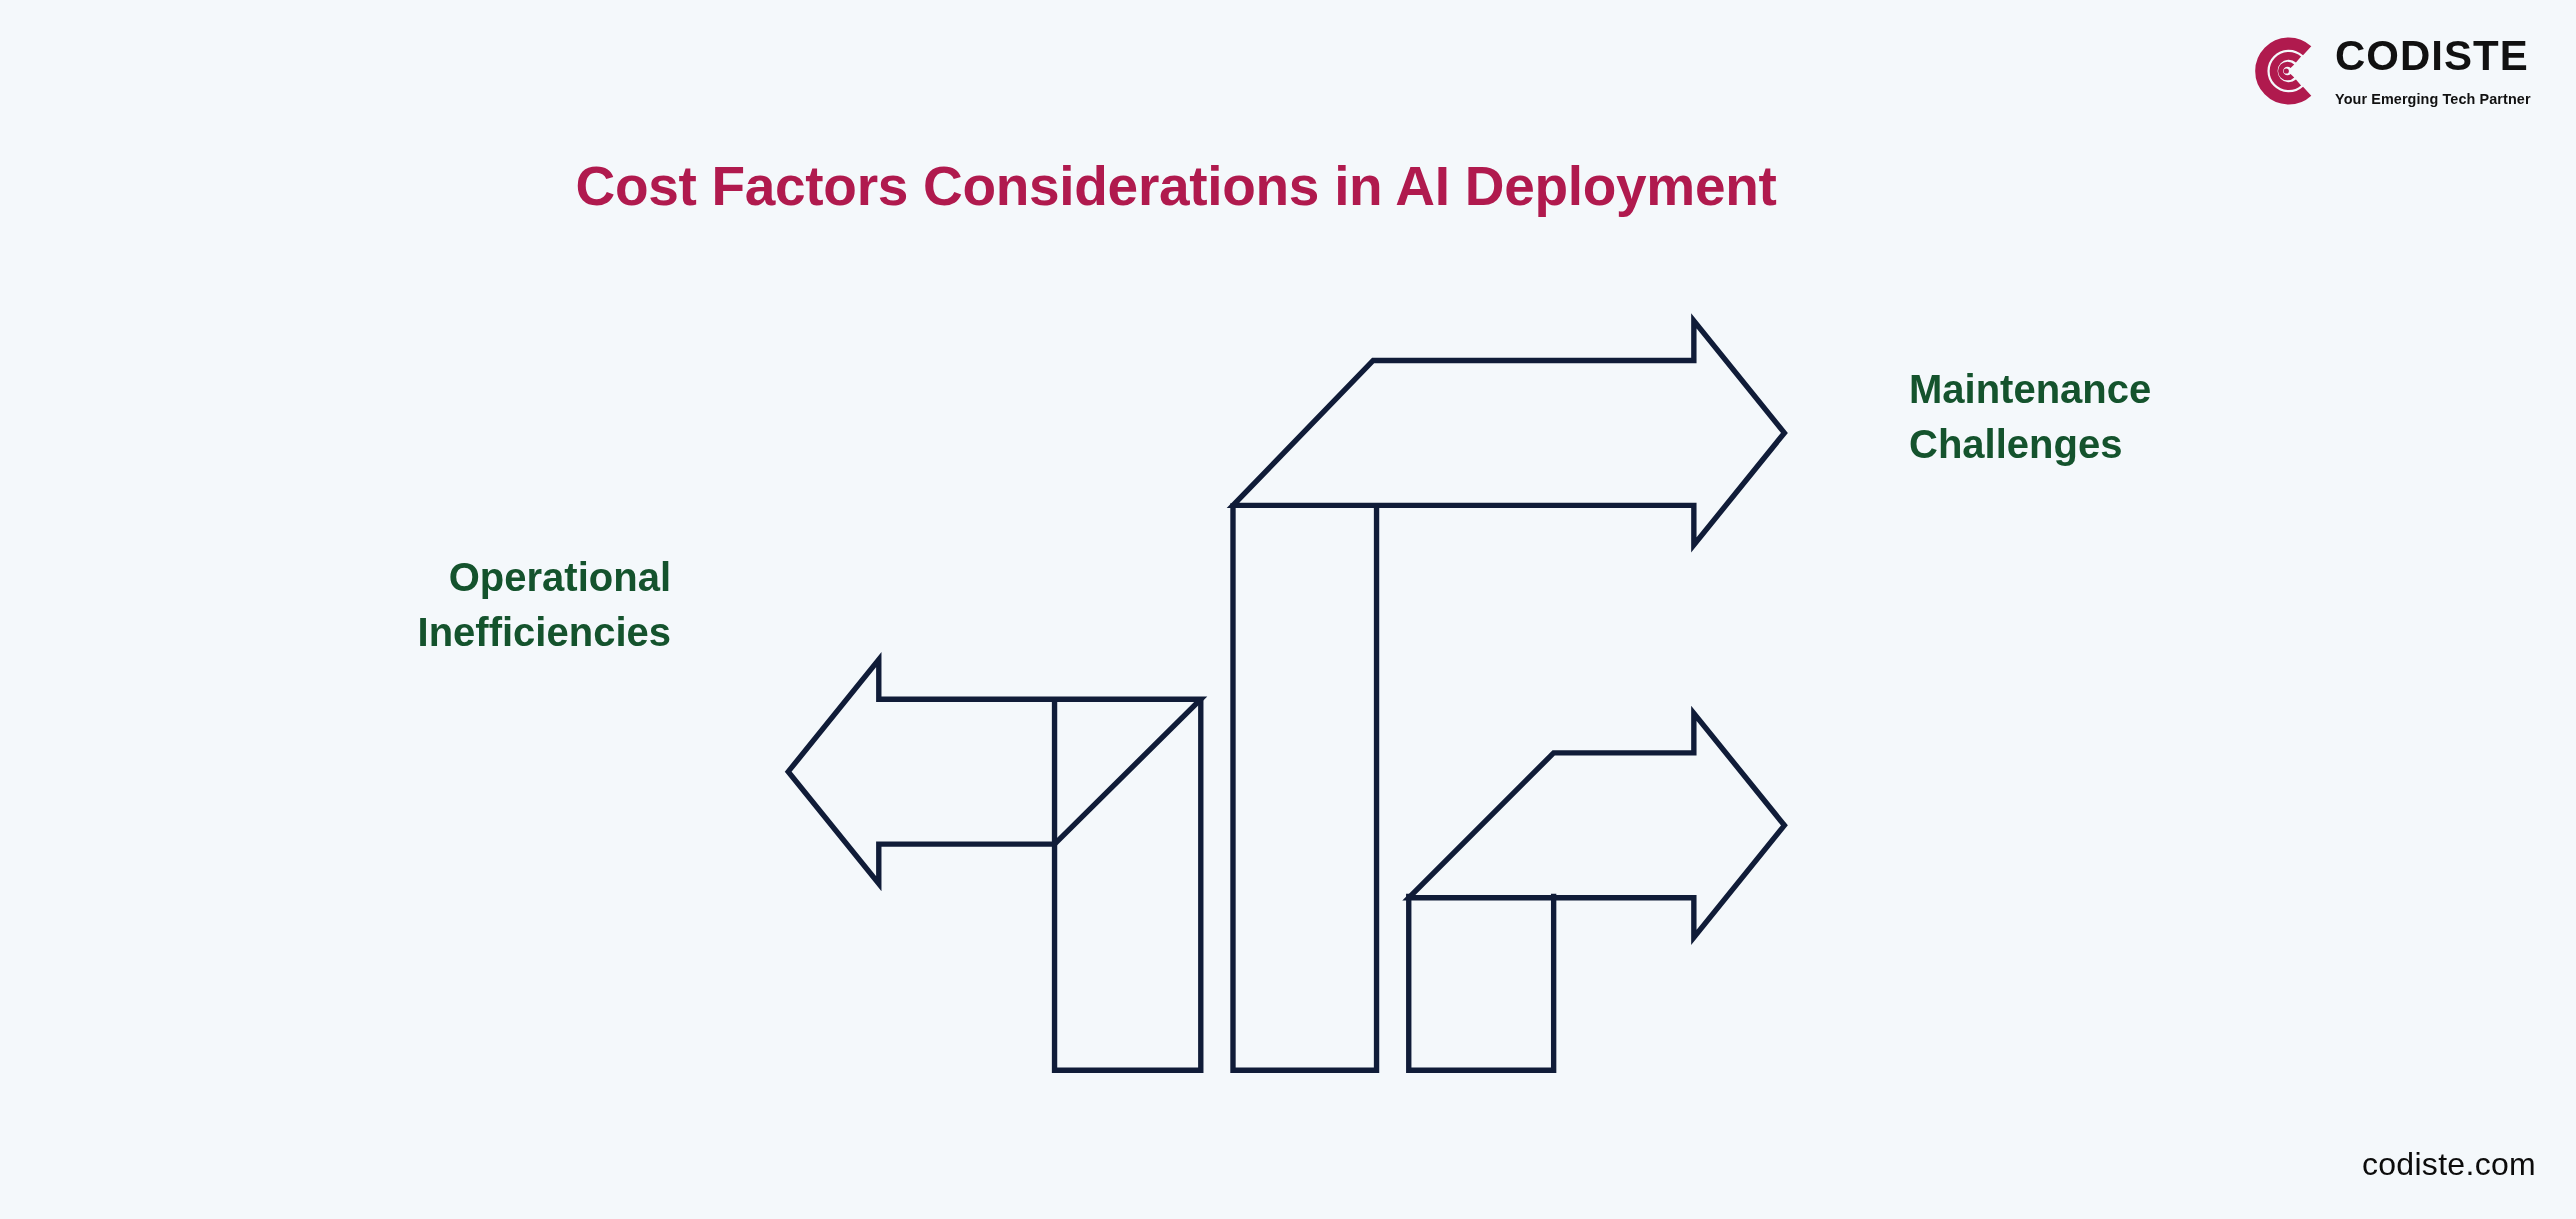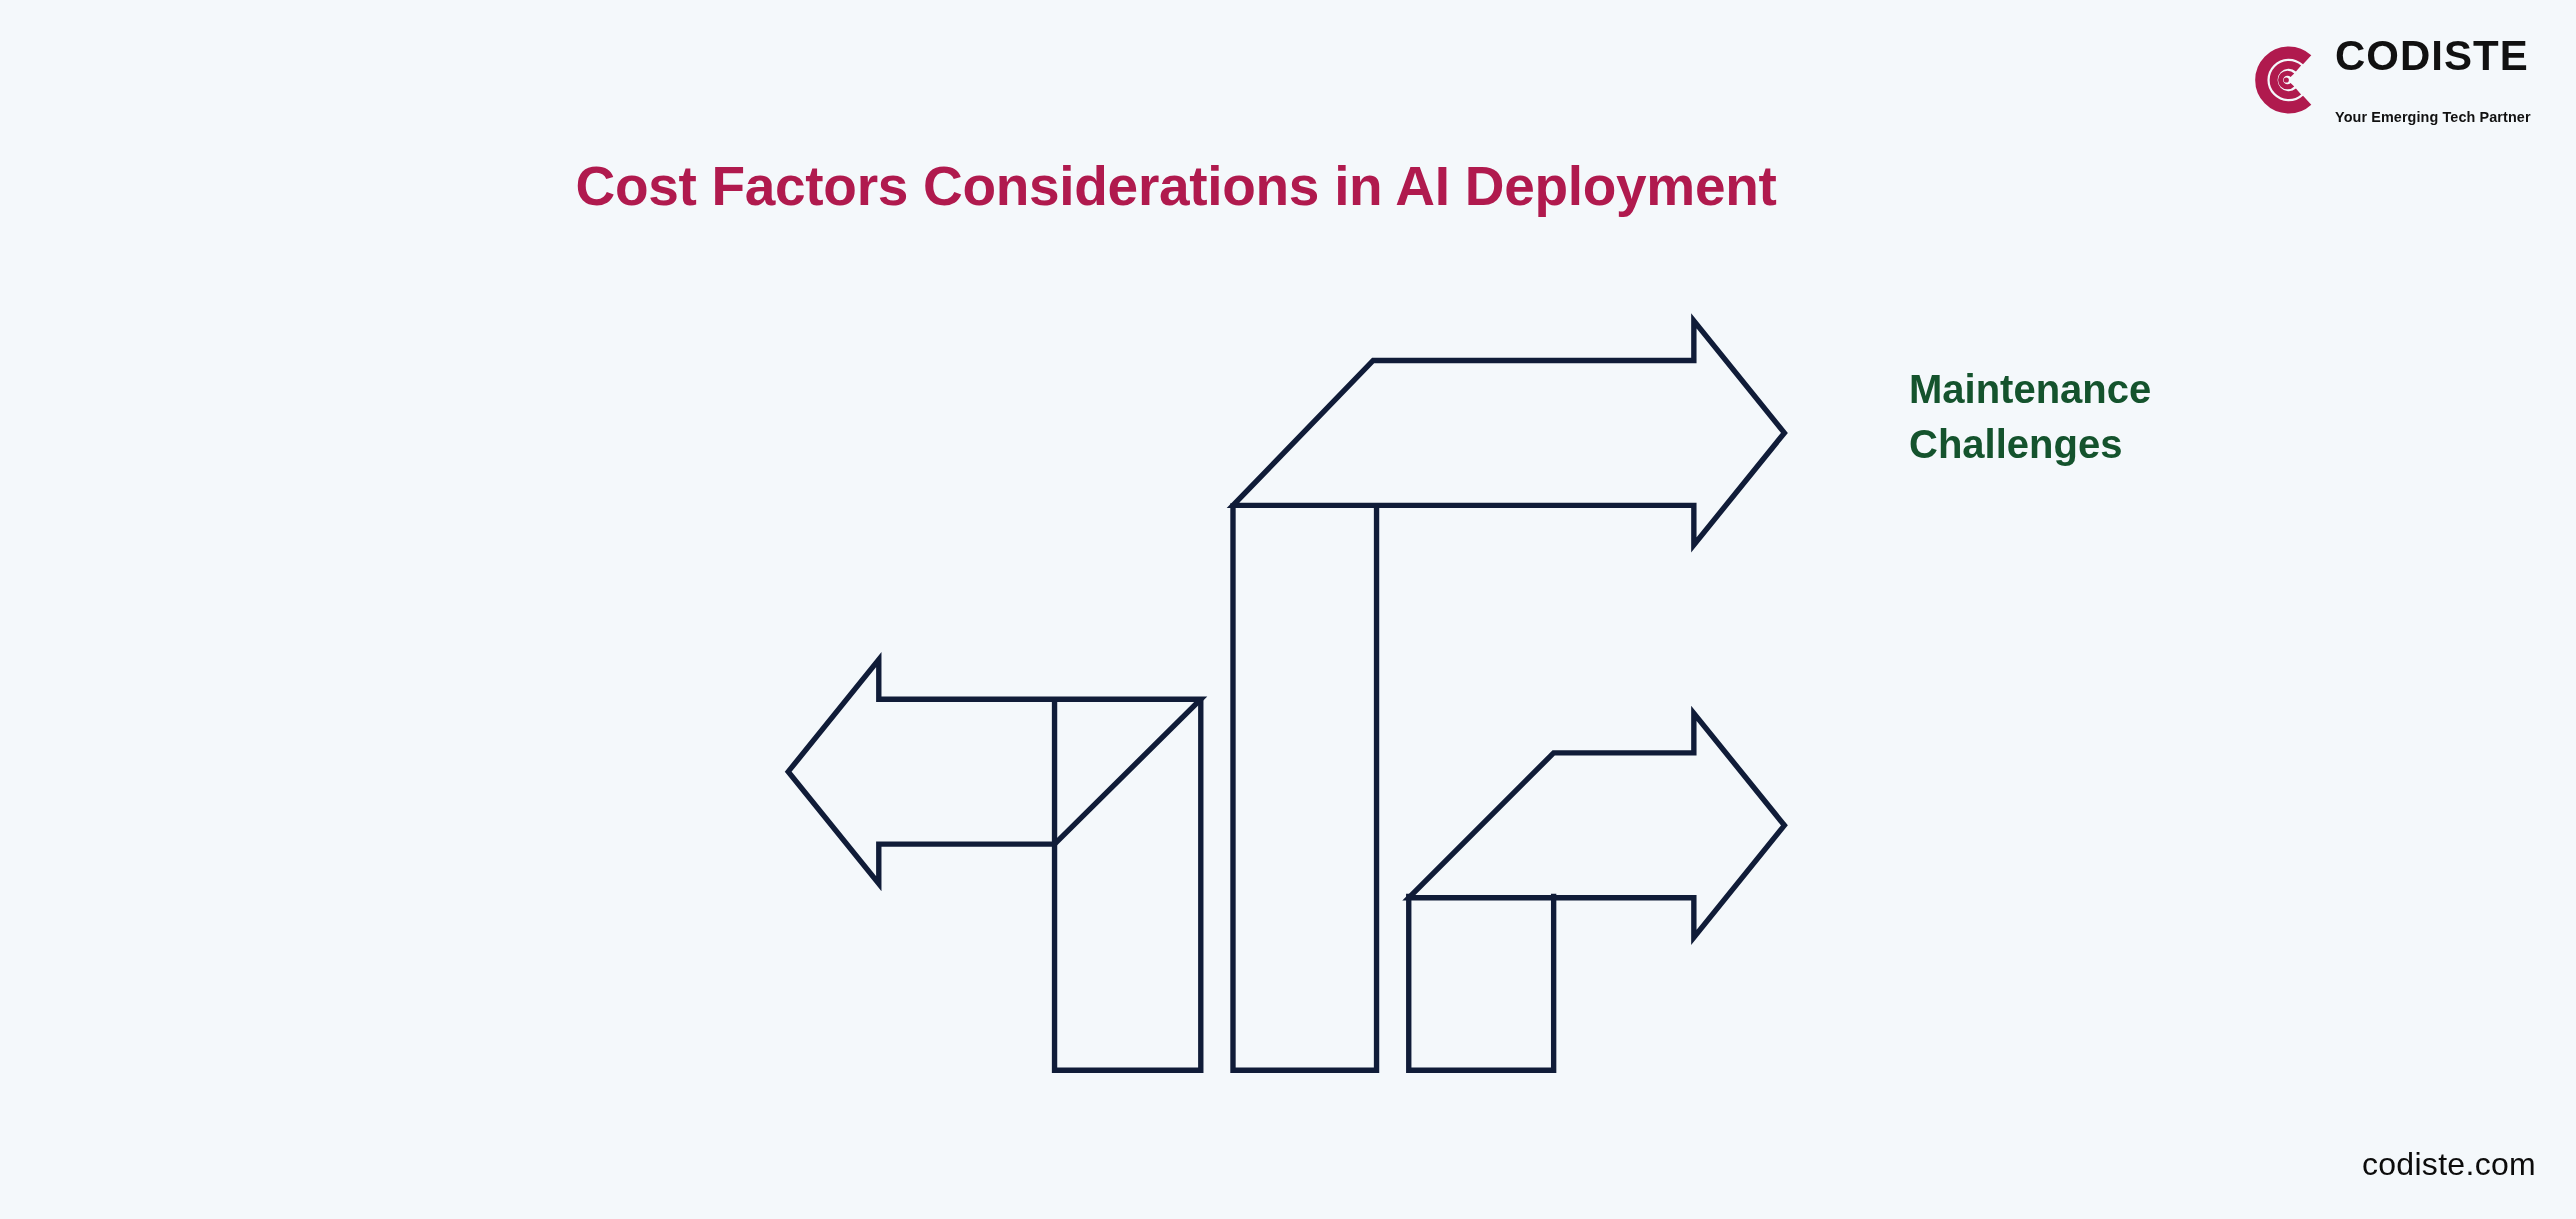--- a/index.html
+++ b/index.html
@@ -35,21 +35,20 @@
   .logo-mark {
     width: 72px;
     height: 72px;
     flex: 0 0 auto;
   }
   .logo-wordmark {
     display: flex;
     flex-direction: column;
     justify-content: flex-end;
     line-height: 1;
-    gap: 18px;
   }
   .logo-name {
     font-size: 42px;
     font-weight: 700;
     letter-spacing: 1px;
     color: #111111;
     font-family: "Liberation Sans", sans-serif;
   }
   .logo-tagline {
     font-size: 14.4px;
@@ -190,20 +189,22 @@
     <path class="arrow-shape" d="M 2316 1122
              L 2525 1122
              L 2525 1063
              L 2660 1230
              L 2525 1397
              L 2525 1338
              L 2100 1338
              Z"></path>
   </svg>
 
+  <div class="dlabel" id="label-operational">Operational
+Inefficiencies</div>
 
   <div class="dlabel" id="label-maintenance">Maintenance
 Challenges</div>
 
 
   <div class="footer-url">codiste.com</div>
 
 </div>
 
 

